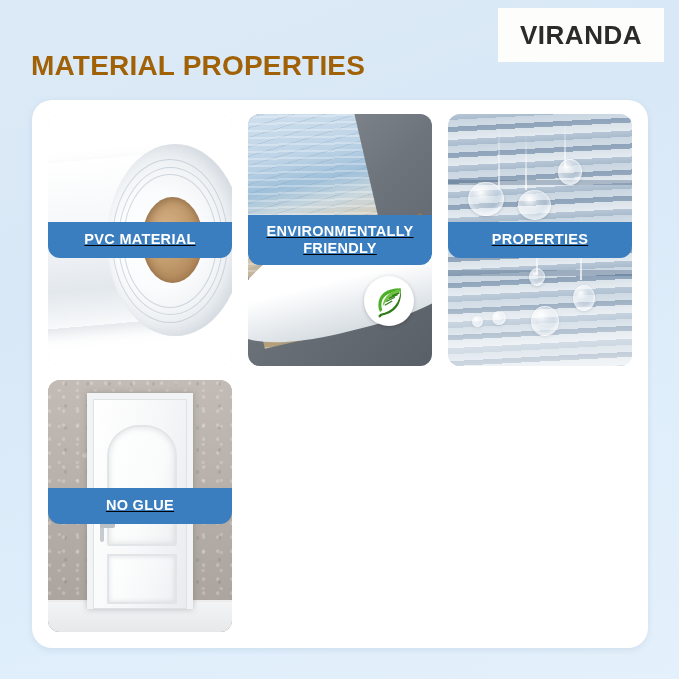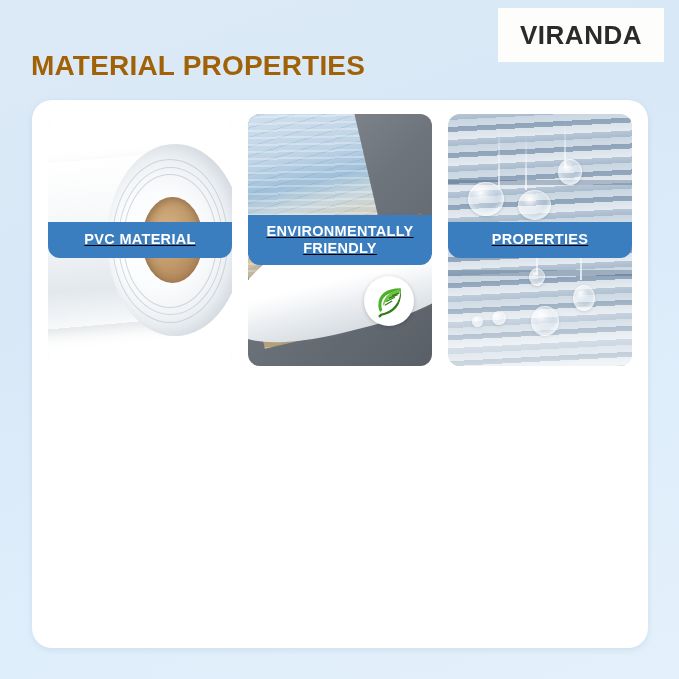--- a/index.html
+++ b/index.html
@@ -524,16 +524,32 @@
           <div class="drop" style="left:68%; top:68%; width:20px; height:24px;"></div>
           <div class="drop" style="left:45%; top:76%; width:26px; height:28px;"></div>
           <div class="drop" style="left:13%; top:80%; width:9px; height:9px;"></div>
           <div class="drop" style="left:24%; top:78%; width:12px; height:12px;"></div>
           <div class="lighten"></div>
         </div>
         <div class="tile-label">PROPERTIES</div>
       </div>
 
 
+      <div class="tile">
+        <div class="tile-art art-door">
+          <div class="wall"></div>
+          <div class="skirting"></div>
+          <div class="skirting-line"></div>
+          <div class="frame">
+            <div class="door">
+              <div class="panel-top"></div>
+              <div class="panel-bottom"></div>
+              <div class="handle-plate"></div>
+              <div class="handle"></div>
+            </div>
+          </div>
+        </div>
+        <div class="tile-label">NO GLUE</div>
+      </div>
 
     </div>
   </div>
 </div>
 
 </body></html>

